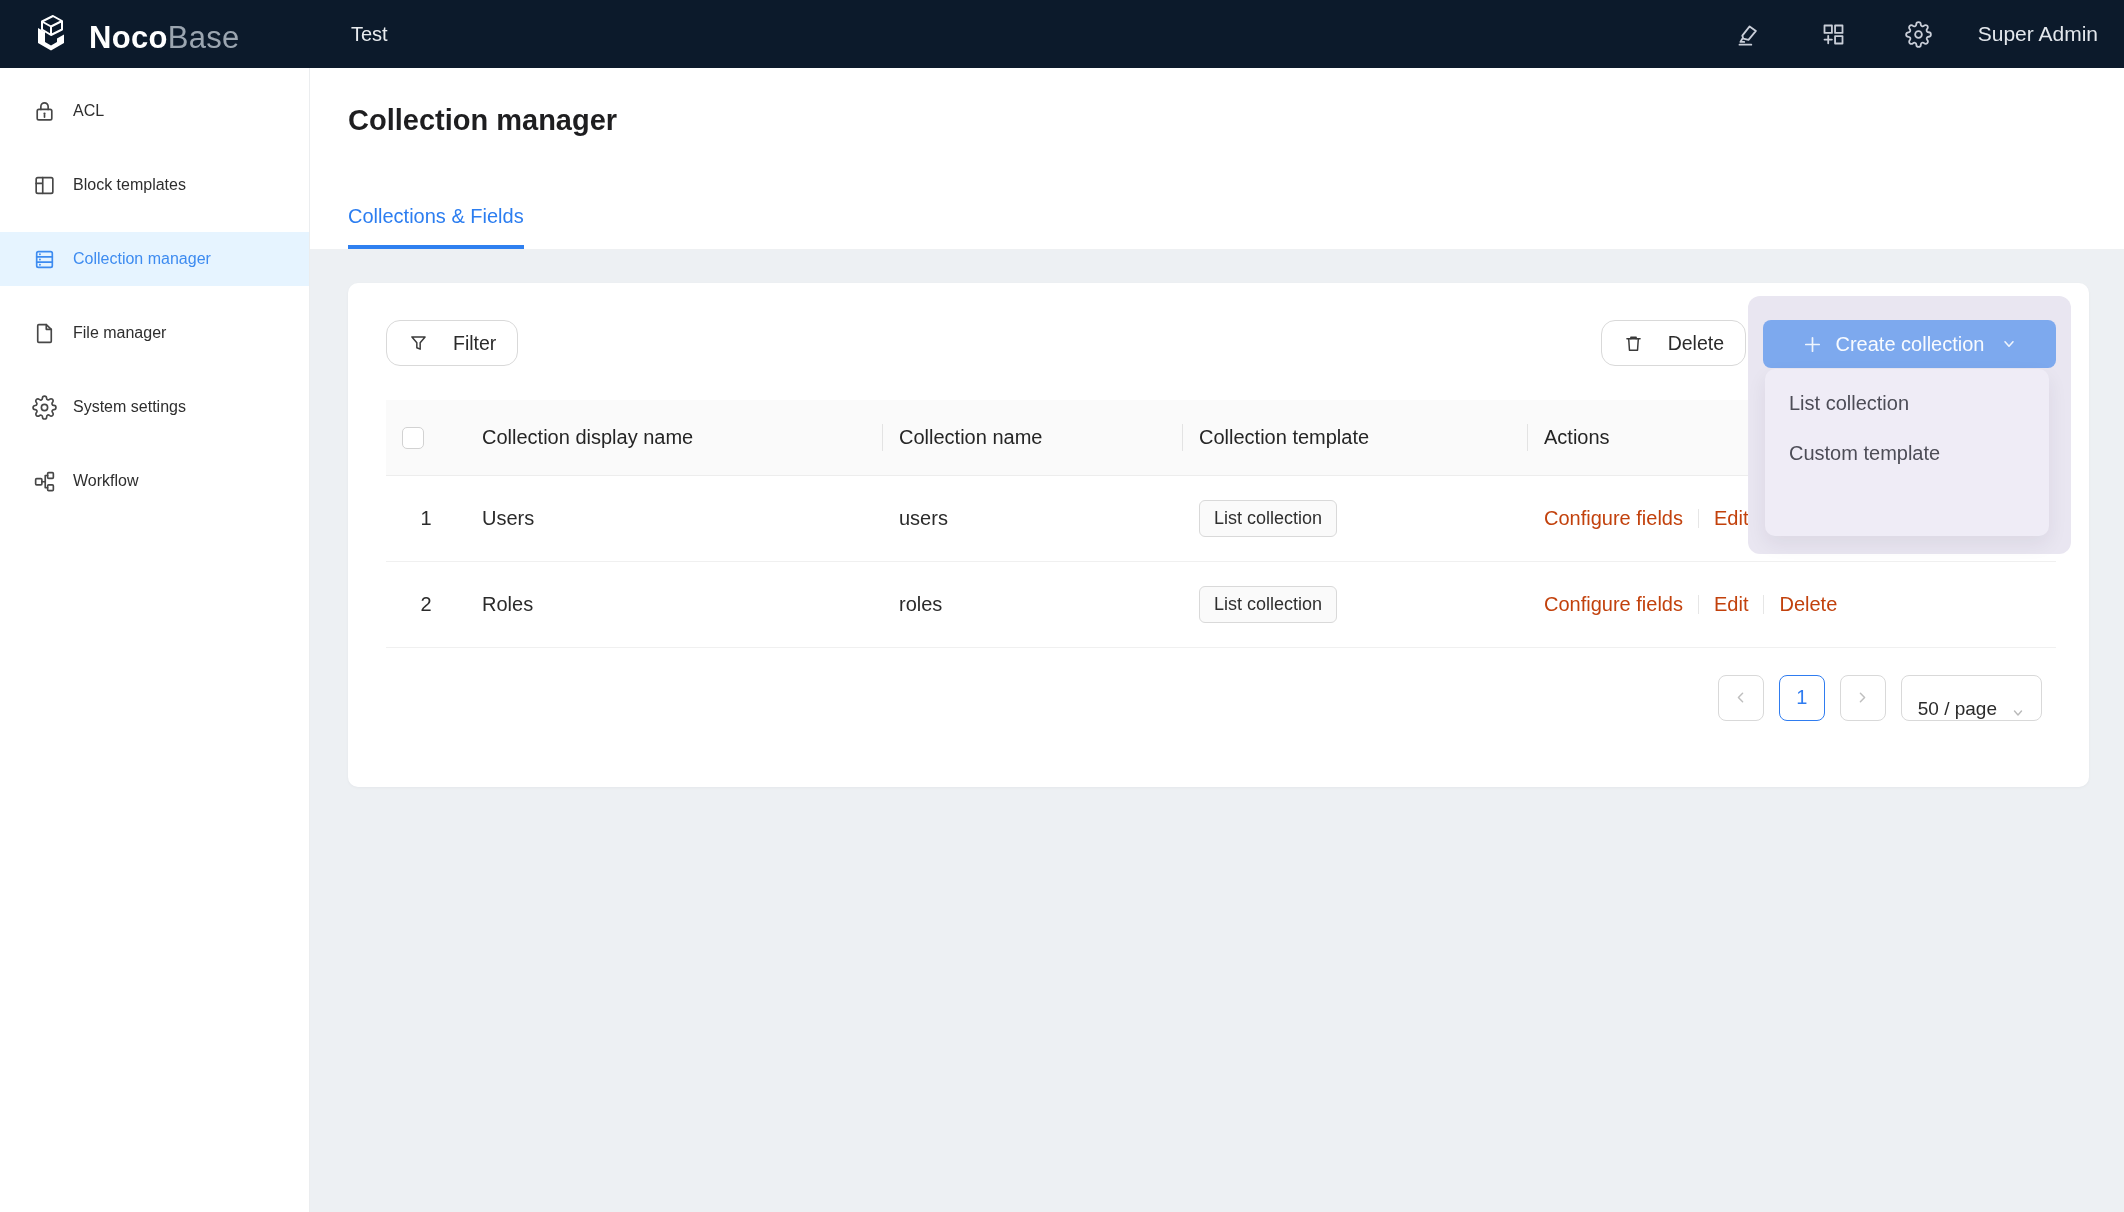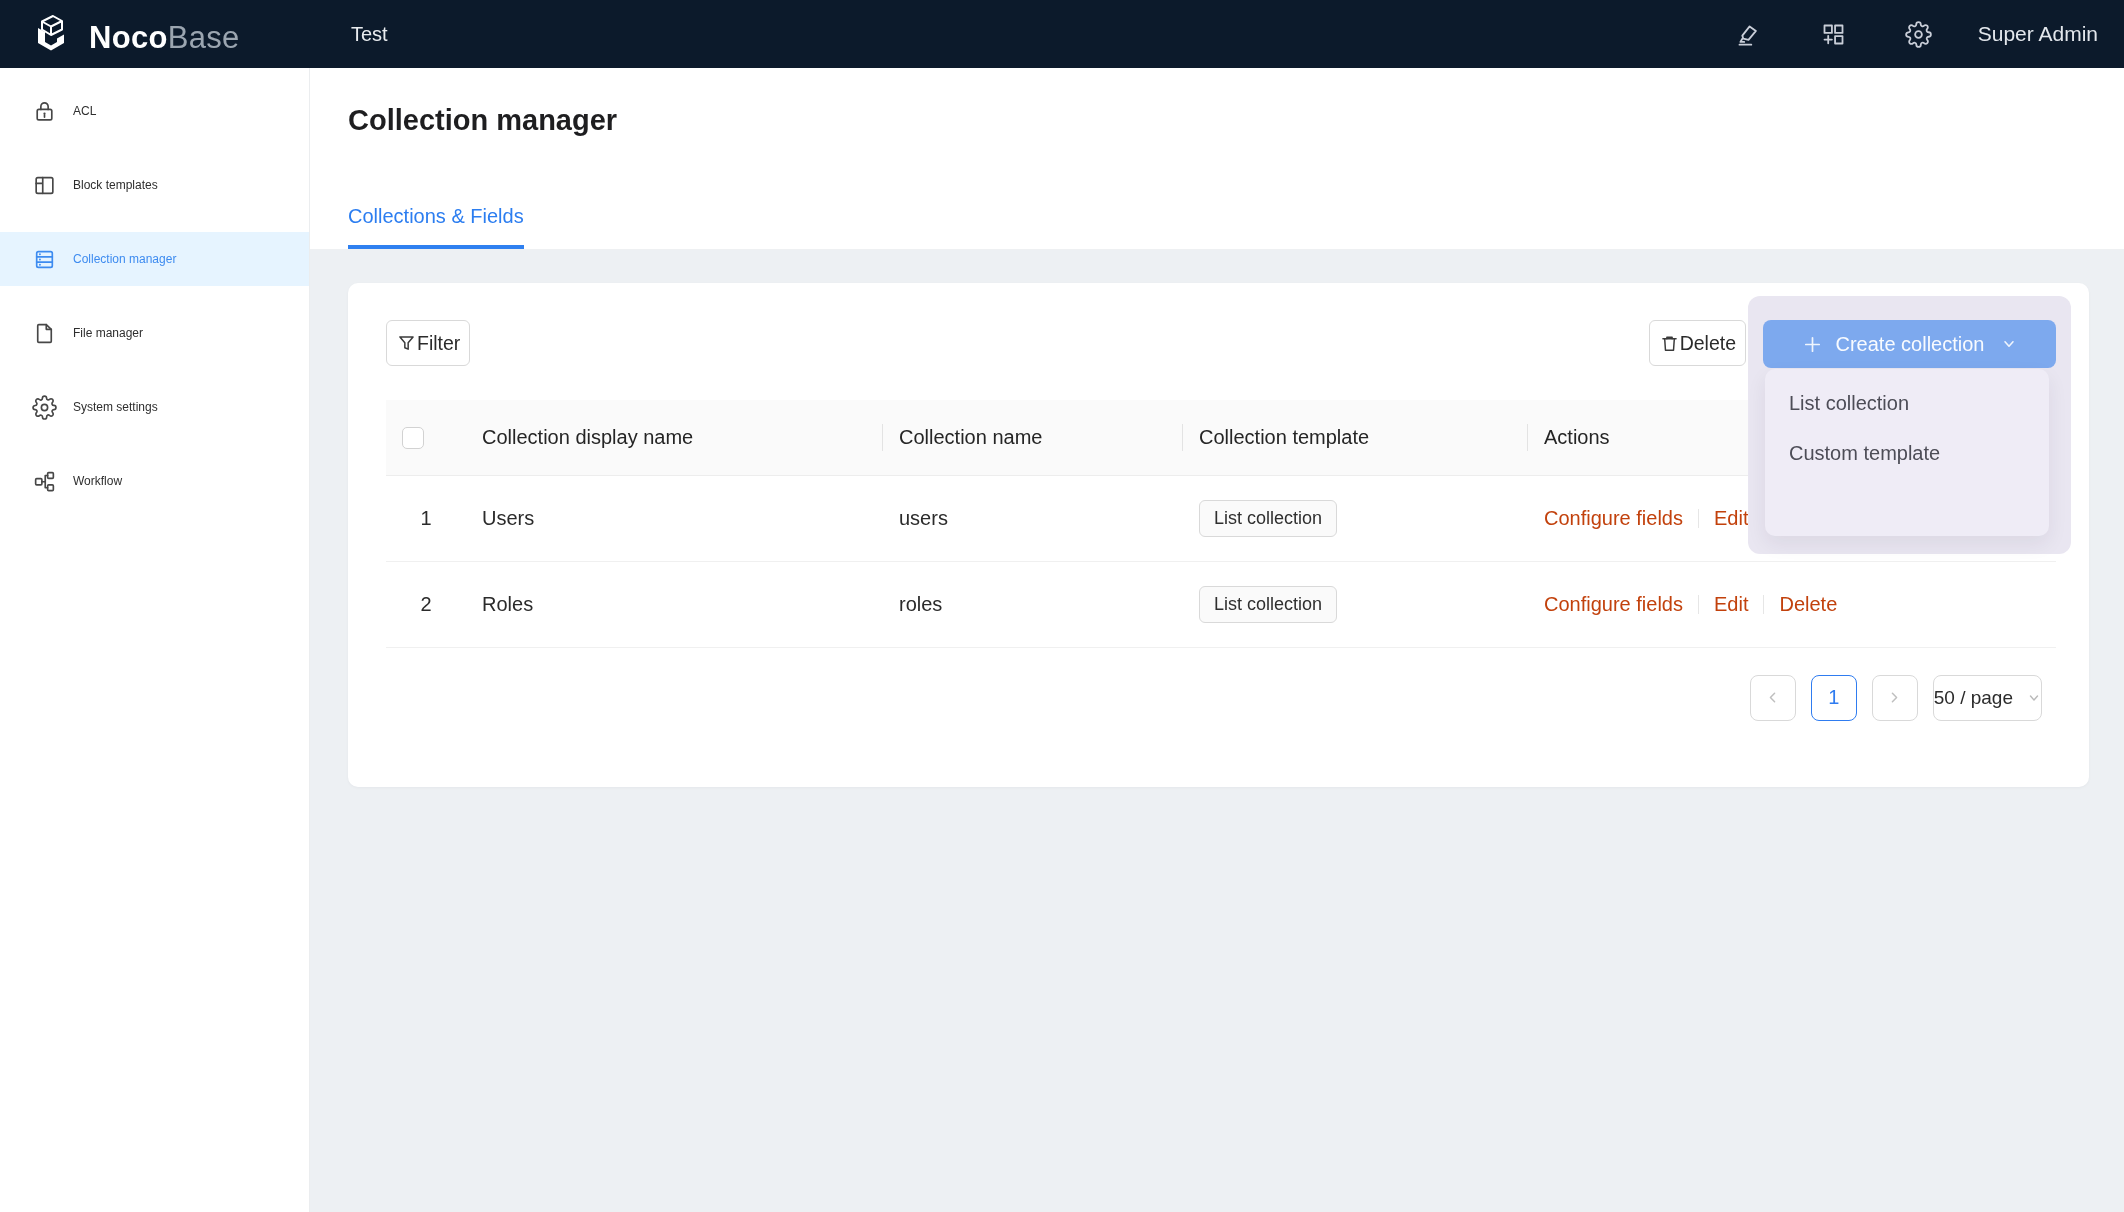--- a/index.html
+++ b/index.html
@@ -35,21 +35,21 @@
   
   .sidebar {
     position: absolute; top: 68px; left: 0; bottom: 0; width: 310px;
     background: #ffffff; border-right: 1px solid #ebedef;
     padding-top: 16px; z-index: 10;
   }
   .side-item {
     height: 54px; margin-bottom: 20px;
     display: flex; align-items: center; gap: 16px;
     padding-left: 32px;
-    font-size: 12px; color: #2e2e2e; cursor: pointer;
+    font-size: 16px; color: #2e2e2e; cursor: pointer;
   }
   .side-item svg { width: 25px; height: 25px; color: #474747; flex: none; }
   .side-item.active { background: #e6f4ff; color: #3d8bf0; }
   .side-item.active svg { color: #3d8bf0; }
 
   
   .content { position: absolute; top: 68px; left: 310px; right: 0; bottom: 0; background: #edf0f3; }
   .page-head { position: relative; height: 182px; background: #ffffff; border-bottom: 1px solid #eef0f2; }
   .page-title { position: absolute; left: 38px; top: 36px; font-size: 29px; font-weight: 700; color: #1e1e20; }
   .tabs { position: absolute; left: 38px; bottom: 0; }
@@ -59,22 +59,22 @@
   .card {
     position: absolute; left: 38px; top: 33px; width: 1741px; height: 504px;
     background: #ffffff; border-radius: 10px;
     padding: 37px 33px 0 38px;
     box-shadow: 0 1px 3px rgba(20,30,50,.04);
   }
 
   
   .toolbar { display: flex; justify-content: space-between; align-items: flex-start; position: relative; z-index: 7; }
   .btn {
-    height: 46px; display: inline-flex; align-items: center; gap: 0;
-    padding: 0 9px; background: #fff; border: 1px solid #d9d9d9; border-radius: 6px;
+    height: 46px; display: inline-flex; align-items: center; gap: 24px;
+    padding: 0 21px; background: #fff; border: 1px solid #d9d9d9; border-radius: 14px;
     font-size: 19.5px; color: #2b2b2b; cursor: pointer; font-family: inherit; white-space: nowrap;
   }
   .btn svg { width: 21px; height: 21px; color: #3a3a3a; }
   .toolbar-right { display: flex; gap: 17px; align-items: flex-start; }
   .btn-create {
     width: 293px; height: 48px; justify-content: center;
     background: #7da9ee; border: none; border-radius: 8px;
     color: rgba(255,255,255,.95); font-size: 20px; gap: 13px;
     position: relative; z-index: 7; cursor: pointer;
     display: inline-flex; align-items: center; font-family: inherit;
@@ -121,21 +121,21 @@
   
   .pagination { display: flex; justify-content: flex-end; align-items: center; gap: 15px; margin-top: 27px; margin-right: 14px; }
   .pg-btn {
     width: 46px; height: 46px; border: 1px solid #d9d9d9; border-radius: 8px; background: #fff;
     display: flex; align-items: center; justify-content: center; cursor: pointer; font-family: inherit;
   }
   .pg-btn svg { width: 15px; height: 15px; color: #bfbfbf; }
   .pg-btn.current { border-color: #2f7cf0; color: #2f7cf0; font-size: 20px; font-weight: 500; }
   .pg-size {
     height: 46px; border: 1px solid #d9d9d9; border-radius: 8px; background: #fff;
-    display: flex; align-items: center; gap: 14px; padding: 0 0;
+    display: flex; align-items: flex-end; gap: 14px; padding: 0 16px;
     font-size: 19px; color: #2b2b2b; cursor: pointer;
   }
   .pg-size svg { width: 14px; height: 14px; color: #b9b9b9; }
 </style>
 </head>
 <body>
 
 <header class="topbar">
   <div class="brand">
     <svg class="brand-logo" viewBox="0 0 48 44">

